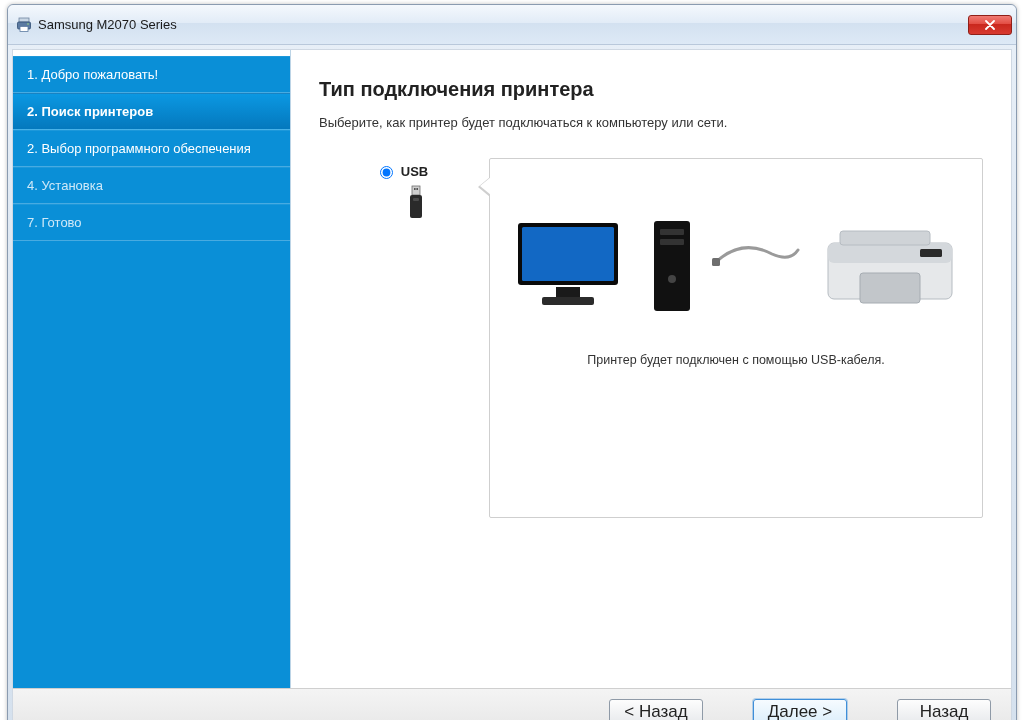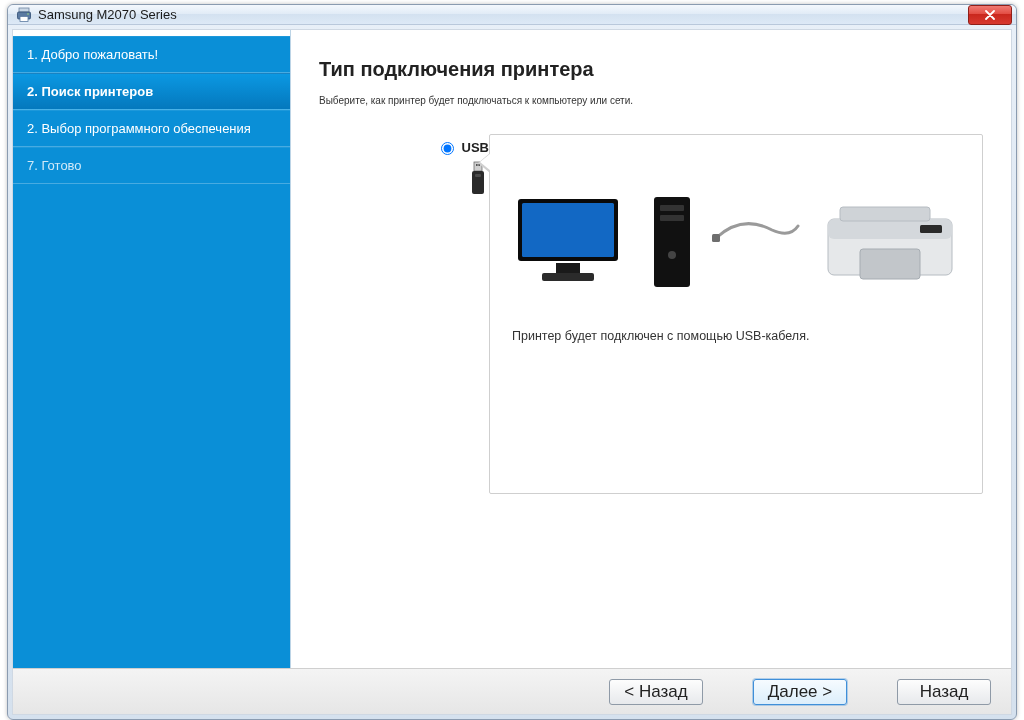--- a/index.html
+++ b/index.html
@@ -11,21 +11,21 @@
     margin: 4px auto 0 auto;
     border: 1px solid #8a9bb0;
     border-radius: 6px;
     box-shadow: 0 0 4px rgba(0,0,0,.25);
     background: linear-gradient(to bottom, #e9f0f8 0%, #dde7f2 40%, #d5e1ee 100%);
     display: flex;
     flex-direction: column;
   }
 
   .titlebar {
-    height: 20px;
+    height: 40px;
     display: flex;
     align-items: center;
     padding: 0 4px 0 8px;
     background: linear-gradient(to bottom,#f4f8fd 0%, #e2ecf7 45%, #d3e1f0 46%, #dde9f6 100%);
     border-bottom: 1px solid #b9c8db;
     border-radius: 6px 6px 0 0;
   }
   .titlebar .app-icon {
     width: 16px; height: 16px; margin-right: 6px;
     display: inline-flex; align-items: center; justify-content: center;
@@ -86,56 +86,57 @@
     display: flex;
     flex-direction: column;
   }
   .main h1 {
     font-size: 20px;
     font-weight: bold;
     color: #222;
     margin-bottom: 14px;
   }
   .main .sub {
-    font-size: 10px;
+    font-size: 13px;
     color: #333;
     margin-bottom: 28px;
   }
 
   .choice-area {
     display: flex;
     gap: 0;
   }
 
   .options {
     width: 170px;
     display: flex;
     flex-direction: column;
     gap: 48px;
     padding-top: 6px;
   }
   .option {
     display: flex;
     flex-direction: column;
-    align-items: flex-end;
+    align-items: center;
     gap: 4px;
   }
   .option .row { display: flex; align-items: flex-start; gap: 8px; }
   .option input[type=radio] { margin-top: 2px; }
   .option .lbl { font-size: 13px; font-weight: bold; color: #222; max-width: 120px; line-height: 1.25; }
   .option .icon-slot { margin-left: 24px; }
 
   .detail-box {
     flex: 1;
     border: 1px solid #cfcfcf;
     border-radius: 2px;
     position: relative;
     padding: 18px 22px 22px 22px;
     min-height: 360px;
     background: #fff;
+    text-align: center;
   }
   
   .detail-box::before, .detail-box::after {
     content: "";
     position: absolute;
     left: -12px;
     top: 18px;
     border-style: solid;
   }
   .detail-box::before {
@@ -225,20 +226,23 @@
         <div class="step">
           <span>1. Добро пожаловать!</span>
         </div>
         <div class="step active">
           <span>2. Поиск принтеров</span>
         </div>
         <div class="step">
           <span>2. Выбор программного обеспечения</span>
         </div>
         <div class="step muted">
+          <span>4. Установка</span>
+        </div>
+        <div class="step muted">
           <span>7. Готово</span>
         </div>
       </div>
 
       <div class="main">
         <h1>Тип подключения принтера</h1>
         <div class="sub">Выберите, как принтер будет подключаться к компьютеру или сети.</div>
 
         <div class="choice-area">
 

